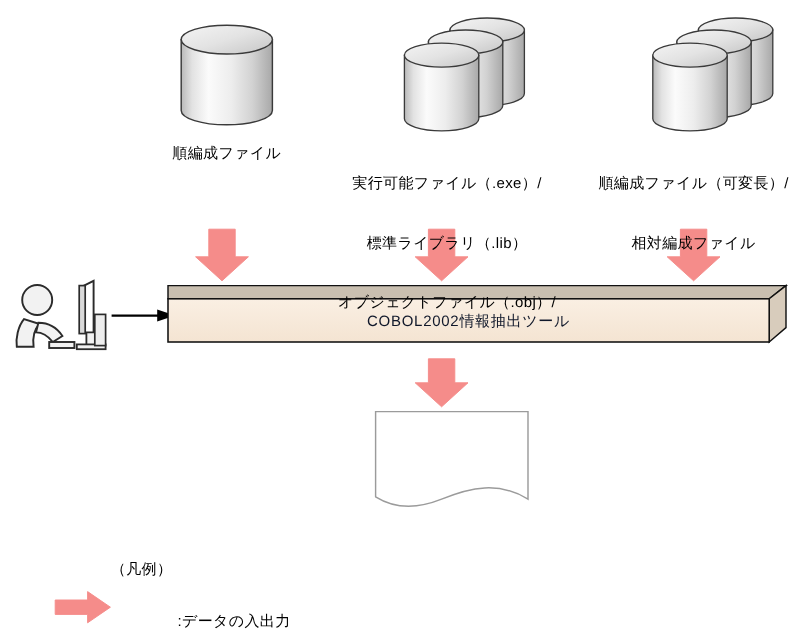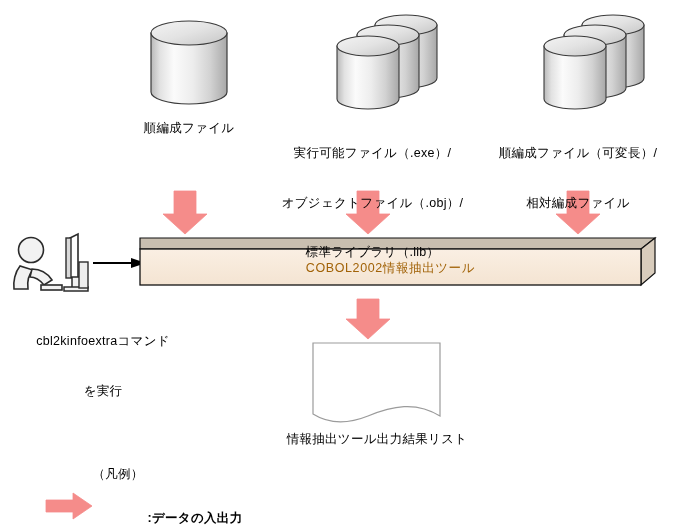--- a/index.html
+++ b/index.html
@@ -34,21 +34,21 @@
     letter-spacing: 0.3px;
     color: #000;
     white-space: pre;
   }
   .lbl-center { text-align: center; }
   .lbl-left { text-align: center; }
   .box-text {
     position: absolute;
     font-size: 12.5px;
     letter-spacing: 0.6px;
-    color: #a16207;
+    color: #0f172a;
     white-space: pre;
     text-align: center;
   }
   svg { display: block; }
 </style>
 </head>
 <body>
 
 <div id="diagram-root">
 
@@ -154,35 +154,30 @@
       <path d="M46,500 L73,500 L73,493 L92,506 L73,519 L73,512 L46,512 Z" fill="#F58C8A" stroke="#F58C8A" stroke-width="0.8"></path>
     </g>
   </svg>
 
   <div class="layer">
 
     <div class="lbl lbl-center" style="left:106px; top:120px; width:166px;">順編成ファイル</div>
 
     <div class="lbl lbl-left" style="left:260px; top:112px; width:225px;">
       <div>実行可能ファイル（.exe）/</div>
+      <div>標準ライブラリ（.lib）</div>
       <div>オブジェクトファイル（.obj）/</div>
-      <div>標準ライブラリ（.lib）</div>
     </div>
 
     <div class="lbl lbl-left" style="left:478px; top:112px; width:200px;">
       <div>順編成ファイル（可変長）/</div>
       <div>相対編成ファイル</div>
     </div>
 
     <div class="box-text" style="left:140px; top:260px; width:501px;">COBOL2002情報抽出ツール</div>
 
-    <div class="lbl lbl-left" style="left:8px; top:300px; width:190px;">
-      <div>cbl2kinfoextraコマンド</div>
-      <div>を実行</div>
-    </div>
 
-    <div class="lbl lbl-center" style="left:236px; top:431px; width:282px;">情報抽出ツール出力結果リスト</div>
 
     <div class="lbl lbl-left" style="left:14px; top:466px; width:120px;margin-left:44px;">（凡例）</div>
-    <div class="lbl lbl-left" style="left:95px; top:510px; width:200px;font-weight:bold;">:データの入出力</div>
+    <div class="lbl lbl-left" style="left:95px; top:510px; width:200px;">:データの入出力</div>
 
   </div>
 </div>
 
 </body></html>

